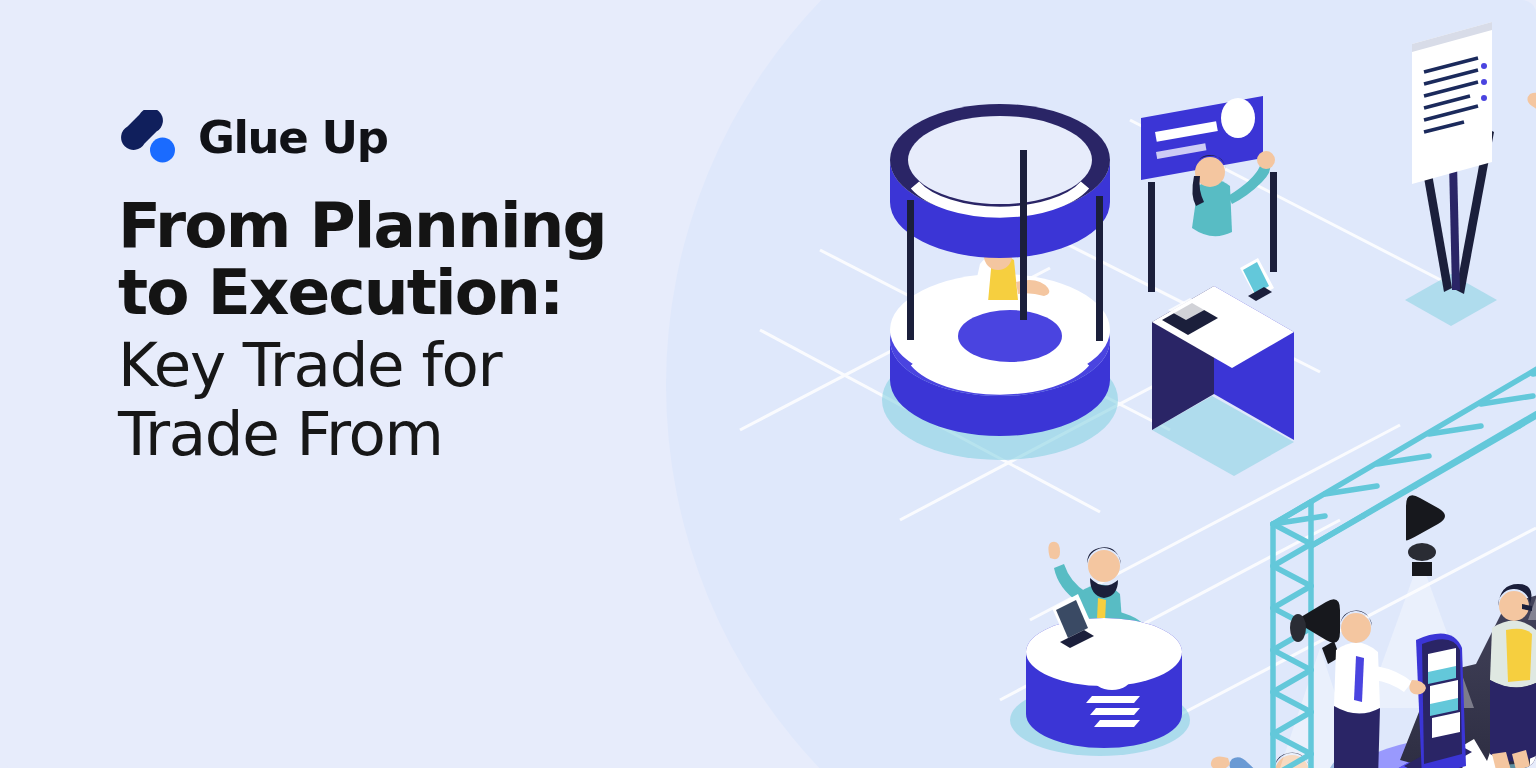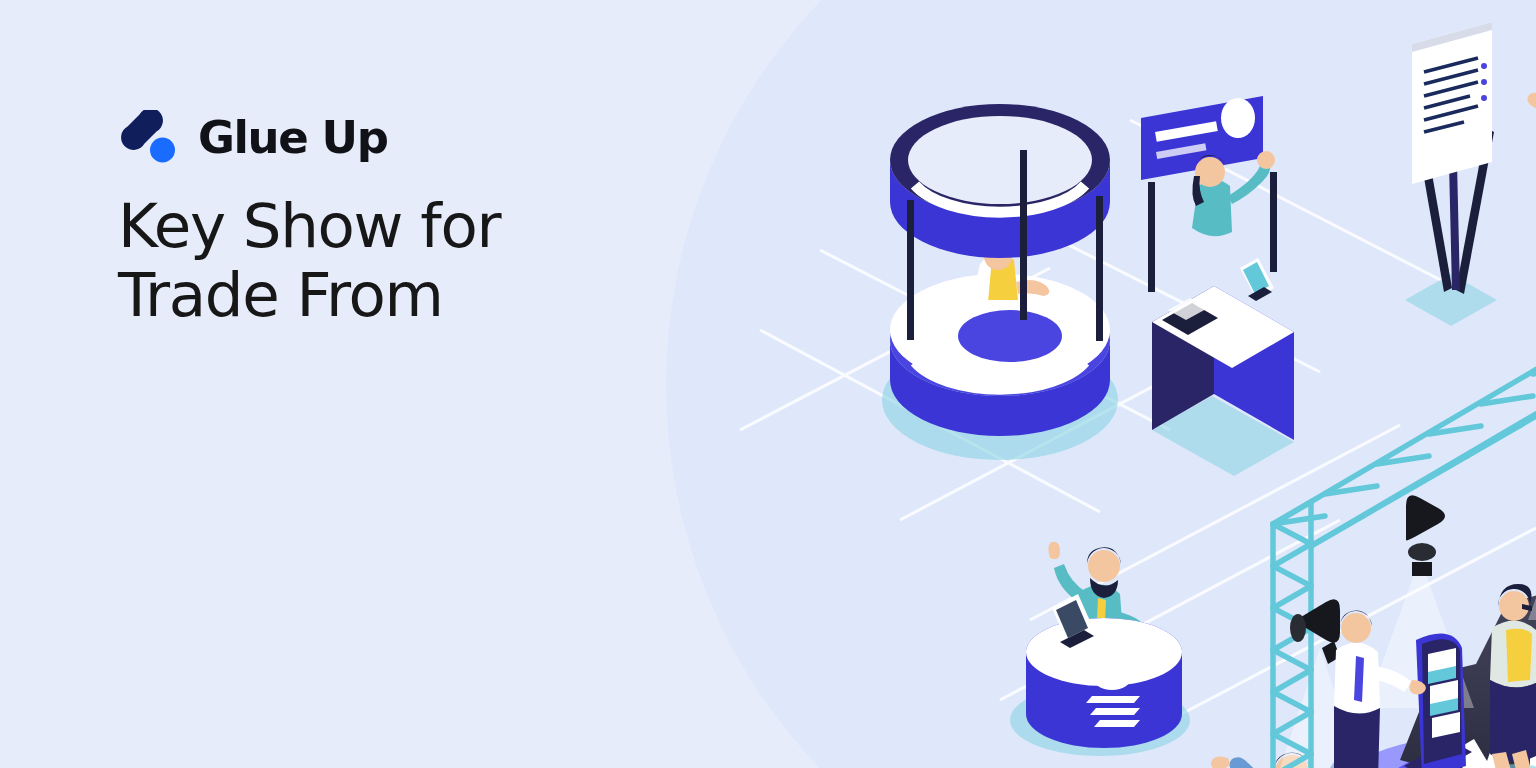--- a/index.html
+++ b/index.html
@@ -2,21 +2,21 @@
 <html><head>
 <meta charset="utf-8">
 <style>
   * { margin:0; padding:0; box-sizing:border-box; }
   html,body { width:1536px; height:768px; overflow:hidden; }
   body {
     font-family:"Liberation Sans", sans-serif;
     background:#e7ecfb;
     position:relative;
   }
-  .banner { position:absolute; inset:0; background:#e7ecfb; overflow:hidden; }
+  .banner { position:absolute; inset:0; background:#e7ecfb; overflow:hidden;border-radius:14px; }
 
   
   .backdrop-circle{
     position:absolute; left:666px; top:-170px;
     width:1110px; height:1110px; border-radius:50%;
     background:#dfe8fb;
   }
 
   
   .left-col{ position:absolute; left:118px; top:106px; width:580px; }
@@ -60,22 +60,26 @@
       <span class="logo-mark">
         <svg viewBox="0 0 62 54" width="62" height="54" aria-hidden="true">
           <path d="M21.5 4.5 A12.5 12.5 0 1 1 38.5 21.5 L26.5 33.5 A12.5 12.5 0 1 1 9.5 16.5 Z" fill="#101f5c"></path>
           <circle cx="44.5" cy="40" r="12.5" fill="#1a6bff"></circle>
         </svg>
       </span>
       <span class="logo-word">Glue Up</span>
     </div>
 
     <div class="headline">
+      <div class="h-strong">
+        <span class="h-line">From Planning</span>
+        <span class="h-line">to Execution:</span>
+      </div>
       <div class="h-light">
-        <span class="h-line">Key Show for</span>
+        <span class="h-line">Key Trade for</span>
         <span class="h-line">Trade From</span>
       </div>
     </div>
 
   </div>
 
   <div class="illo">
     <svg viewBox="0 0 836 768" xmlns="http://www.w3.org/2000/svg">
       <defs>
         <linearGradient id="stageTop" x1="0" y1="0" x2="1" y2="1">

